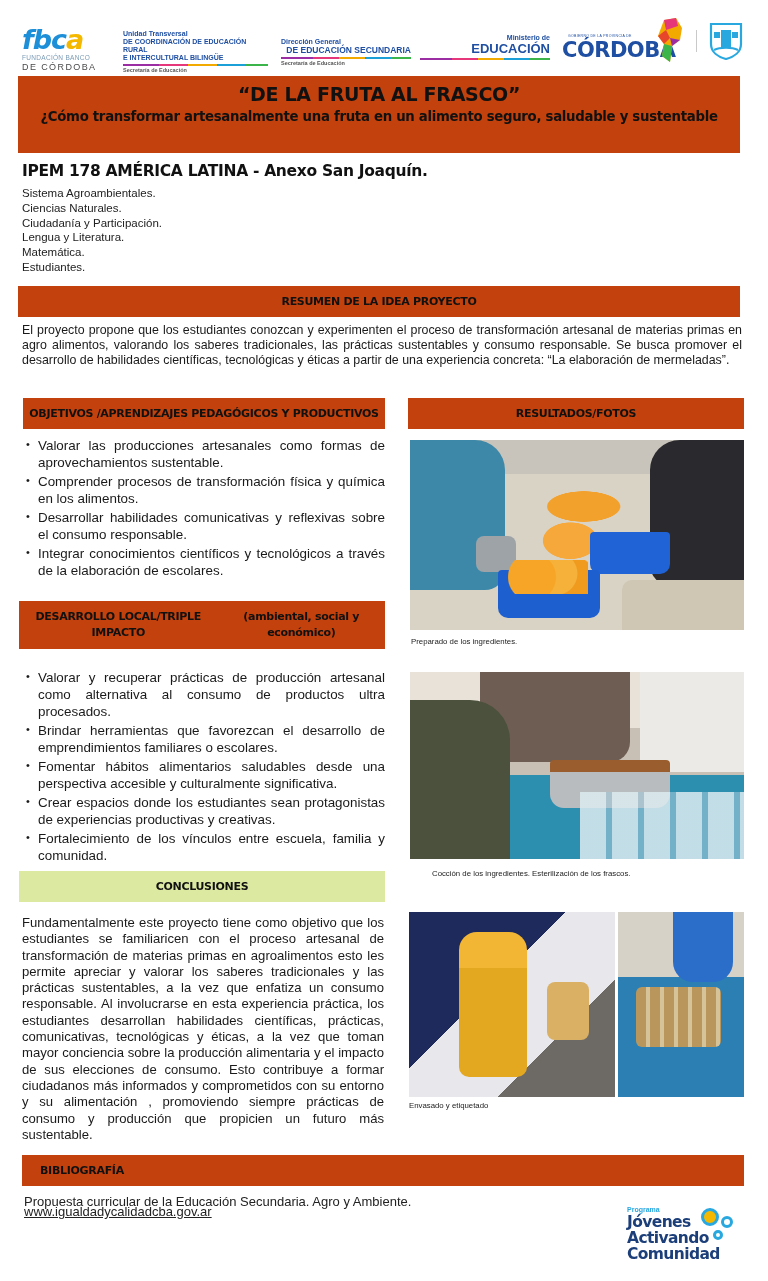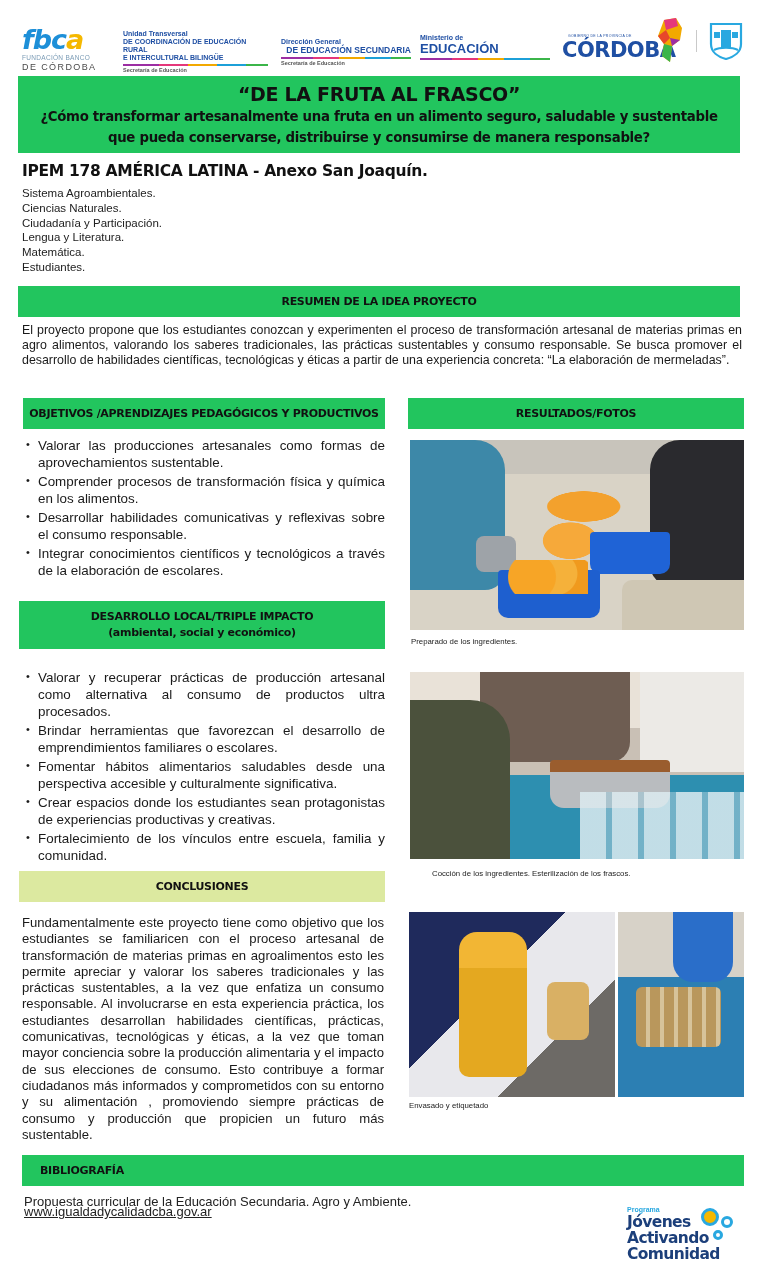--- a/index.html
+++ b/index.html
@@ -10,36 +10,36 @@
 
   
   .logo-fbc { left: 22px; top: 26px; width: 80px; height: 46px; }
   .fbc-word { font-family: "DejaVu Sans", sans-serif; font-weight: bold; font-size: 27px; color: #1d8fd8; line-height: 28px; letter-spacing: -1px; font-style: italic; }
   .fbc-word .q { color: #f5b800; }
   .fbc-sub1 { font-size: 6.5px; color: #7a9bb5; letter-spacing: 0.3px; line-height: 8px; }
   .fbc-sub2 { font-size: 9px; color: #4a4a4a; letter-spacing: 1.4px; line-height: 10px; }
 
   .logo-ut { left: 123px; top: 30px; width: 145px; height: 38px; }
   .logo-dg { left: 281px; top: 38px; width: 130px; height: 30px; }
-  .logo-me { left: 420px; top: 34px; width: 130px; height: 30px; }
+  .logo-me { left: 420px; top: 34px; width: 130px; height: 30px; text-align: right; }
   .logo-l1 { font-size: 7px; font-weight: bold; color: #1f4fa3; line-height: 8px; }
   .logo-l2 { font-size: 8.5px; font-weight: bold; color: #1f4fa3; line-height: 9px; text-align: right; }
   .logo-l3 { font-size: 13px; font-weight: bold; color: #1f4fa3; line-height: 14px; }
   .rainbow { height: 2px; margin-top: 2px; background: linear-gradient(90deg,#9c2ea3 0 25%,#e5377a 25% 45%,#f2a900 45% 65%,#1ca0d8 65% 85%,#3bb54a 85% 100%); }
   .logo-sec { font-size: 5.5px; color: #555; margin-top: 1px; font-weight: bold; }
 
   .logo-cba { left: 562px; top: 18px; width: 122px; height: 48px; }
   .cba-word { position: absolute; left: 0; top: 20px; font-family: "DejaVu Sans", sans-serif; font-weight: bold; font-size: 21px; color: #1f4fa3; letter-spacing: -0.5px; }
   .cba-tiny { position: absolute; left: 6px; top: 16px; font-size: 3.5px; color: #1f4fa3; letter-spacing: 0.3px; }
   .cba-shape { position: absolute; left: 96px; top: 0; width: 26px; height: 44px; }
   .cba-sep { left: 696px; top: 30px; width: 1px; height: 22px; background: #c9c9c9; }
   .logo-shield { left: 708px; top: 20px; width: 36px; height: 40px; }
 
   
-  .banner { background: #22c55e; }
+  .banner { background: #c2410c; }
   .banner-green { background: #dce9a0; }
 
   .title-banner { left: 18px; top: 76px; width: 722px; height: 77px; text-align: center; }
   .title-main { font-family: "DejaVu Sans", sans-serif; font-size: 19px; font-weight: bold; color: #111; margin-top: 7px; letter-spacing: -0.3px; }
   .title-sub { font-family: "DejaVu Sans", sans-serif; font-size: 13.3px; font-weight: bold; color: #111; line-height: 18px; margin-top: 3px; letter-spacing: -0.3px; }
 
   .school-name { left: 22px; top: 162px; font-family: "DejaVu Sans", sans-serif; font-size: 15.5px; font-weight: bold; color: #111; letter-spacing: -0.3px; }
   .subjects { left: 22px; top: 186px; font-size: 11.5px; line-height: 14.8px; color: #222; }
 
   .sec-head { display: flex; align-items: center; justify-content: center; font-family: "DejaVu Sans", sans-serif; font-weight: bold; font-size: 11px; color: #111; letter-spacing: -0.3px; text-align: center; }
@@ -49,21 +49,21 @@
 
   .obj-head { left: 23px; top: 398px; width: 362px; height: 31px; }
   .res-head { left: 408px; top: 398px; width: 336px; height: 31px; }
 
   ul.bullets { list-style: none; }
   ul.bullets li { position: relative; padding-left: 13px; text-align: justify; font-size: 13.4px; line-height: 17px; color: #1a1a1a; margin-bottom: 2px; }
   ul.bullets li::before { content: "\2022"; position: absolute; left: 1px; top: -1px; font-size: 11px; }
 
   .obj-list { left: 25px; top: 437px; width: 360px; }
 
-  .dl-head { left: 19px; top: 601px; width: 366px; height: 48px; flex-direction: column; line-height: 16px; }
+  .dl-head { left: 19px; top: 601px; width: 366px; height: 48px; flex-direction: row; line-height: 16px; }
   .dl-list { left: 25px; top: 669px; width: 360px; }
 
   .concl-head { left: 19px; top: 871px; width: 366px; height: 31px; }
   .concl-text { left: 22px; top: 915px; width: 362px; font-size: 13.1px; line-height: 16.3px; text-align: justify; color: #1a1a1a; }
 
   .biblio-head { left: 22px; top: 1155px; width: 722px; height: 31px; justify-content: flex-start; padding-left: 18px; }
   .biblio-text { left: 24px; top: 1197px; font-size: 13px; line-height: 10px; color: #222; }
   .biblio-link { color: #222; text-decoration: underline; }
 
   
@@ -153,21 +153,20 @@
   <path d="M3,4 H33 V24 C33,32 26,37 18,39 C10,37 3,32 3,24 Z" fill="#ffffff" stroke="#29a8e0" stroke-width="2.2"></path>
   <rect x="13" y="10" width="10" height="18" fill="#29a8e0"></rect>
   <rect x="6" y="12" width="6" height="6" fill="#29a8e0"></rect>
   <rect x="24" y="12" width="6" height="6" fill="#29a8e0"></rect>
   <path d="M6,30 C12,27 24,27 30,30" stroke="#29a8e0" stroke-width="2" fill="none"></path>
 </svg>
 
 <div class="abs banner title-banner">
   <div class="title-main">“DE LA FRUTA AL FRASCO”</div>
   <div class="title-sub">¿Cómo transformar artesanalmente una fruta en un alimento  seguro, saludable y sustentable</div>
-  <div class="title-sub">que pueda conservarse, distribuirse y consumirse de manera responsable?</div>
 </div>
 
 <div class="abs school-name">IPEM 178 AMÉRICA LATINA - Anexo San Joaquín.</div>
 <div class="abs subjects">
   <div>Sistema Agroambientales.</div>
   <div>Ciencias Naturales.</div>
   <div>Ciudadanía y Participación.</div>
   <div>Lengua y Literatura.</div>
   <div>Matemática.</div>
   <div>Estudiantes.</div>

